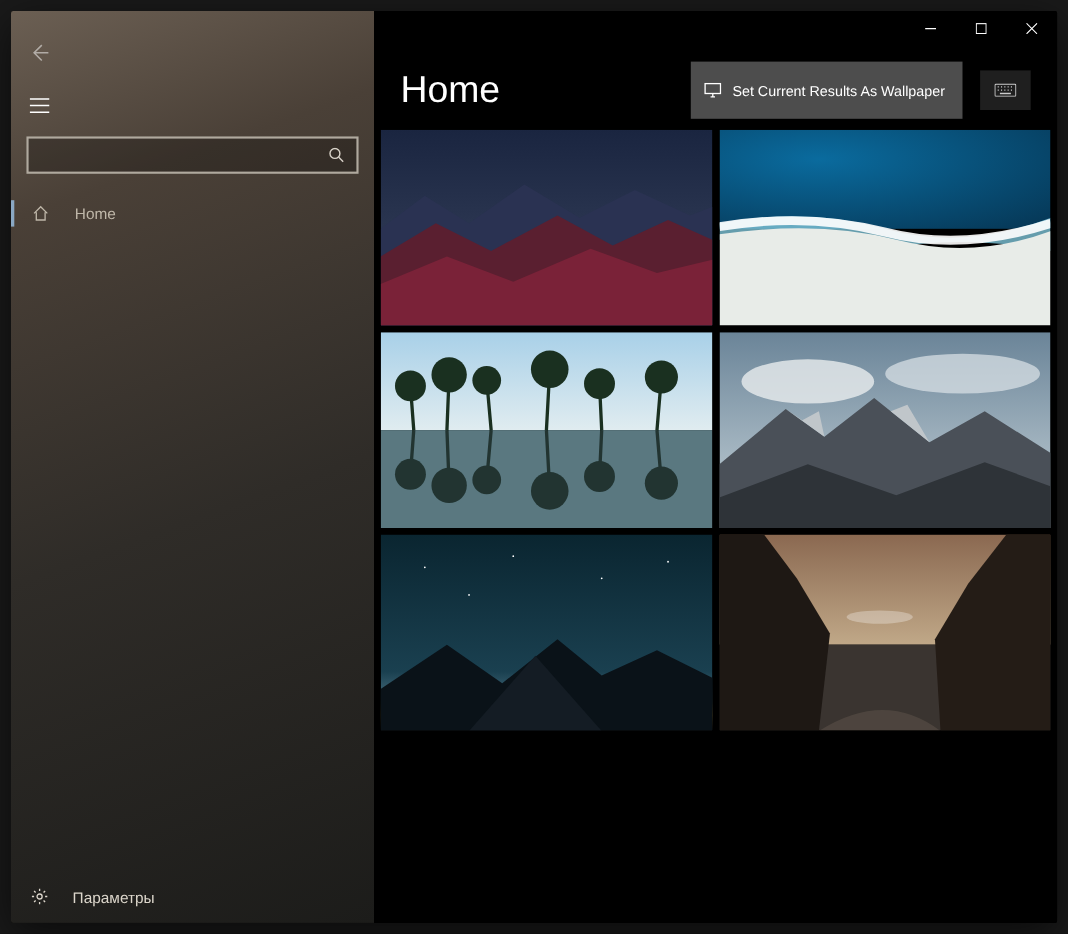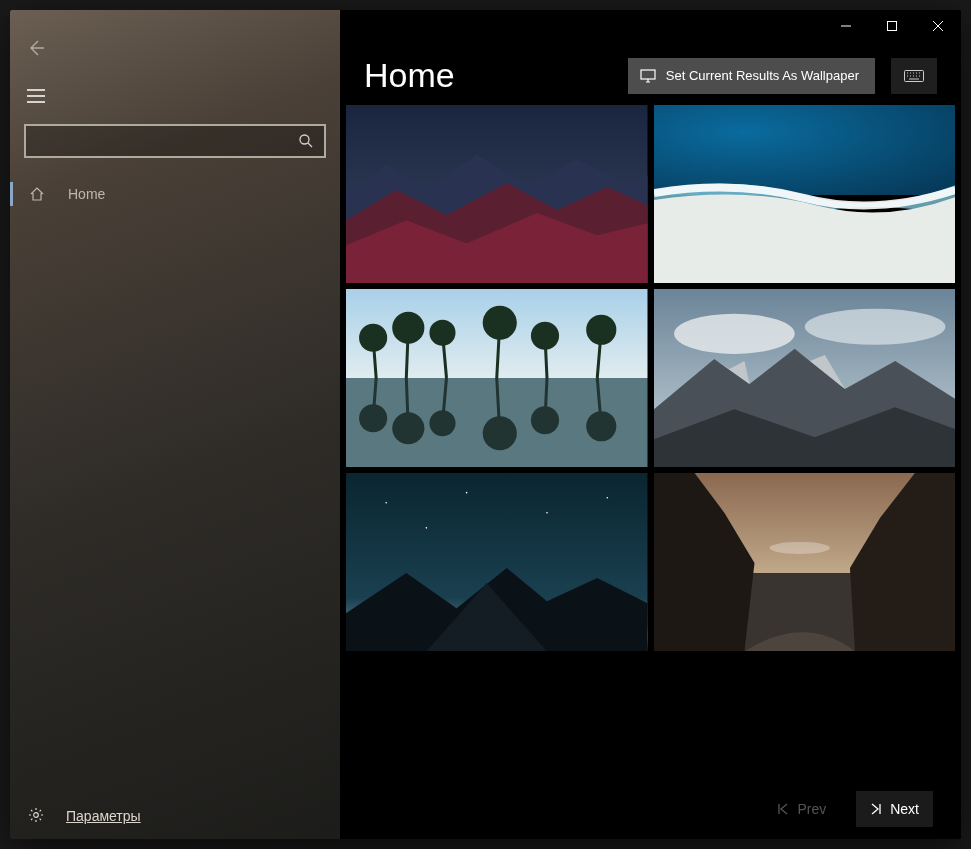--- a/index.html
+++ b/index.html
@@ -111,21 +111,20 @@
 .sidebar-footer {
   margin-top: auto;
   height: 46px;
   display: flex;
   align-items: center;
   color: #dcd6cb;
   padding-left: 18px;
   gap: 22px;
   font-size: 14px;
   cursor: pointer;
-  text-decoration: underline;
 }
 
 .main {
   flex: 1;
   background: #000;
   display: flex;
   flex-direction: column;
   padding-top: 46px;
 }
 .header-row {
@@ -137,21 +136,21 @@
 .page-title {
   color: #fff;
   font-weight: 300;
   font-size: 34px;
   flex: 1;
 }
 .set-wp-btn {
   background: #4d4d4d;
   border: none;
   color: #fff;
-  height: 36px;
+  height: 52px;
   padding: 0 16px 0 12px;
   font-size: 13px;
   display: flex;
   align-items: center;
   gap: 10px;
   cursor: pointer;
 }
 .kb-btn {
   width: 46px; height: 36px;
   background: #1f1f1f;
@@ -394,28 +393,14 @@
           <rect width="300" height="100" fill="url(#sky6)"></rect>
           <rect y="100" width="300" height="78" fill="#3a3430"></rect>
           <path d="M0 0 L0 178 L90 178 L100 90 L70 40 L40 0 Z" fill="#1e1814"></path>
           <path d="M300 0 L300 178 L200 178 L195 95 L225 45 L260 0 Z" fill="#241c16"></path>
           <path d="M90 178 Q150 140 200 178" fill="#5a5048" opacity="0.6"></path>
           <ellipse cx="145" cy="75" rx="30" ry="6" fill="#fff" opacity="0.3"></ellipse>
         </svg>
       </div>
     </div>
 
-    <div class="pager">
-      <button class="pgbtn disabled">
-        <svg width="12" height="12" viewBox="0 0 12 12">
-            <path d="M2 1v10M10 1L4 6l6 5" fill="none" stroke="currentColor" stroke-width="1.3"></path>
-          </svg>
-        <span>Prev</span>
-      </button>
-      <button class="pgbtn">
-        <svg width="12" height="12" viewBox="0 0 12 12">
-            <path d="M10 1v10M2 1l6 5-6 5" fill="none" stroke="currentColor" stroke-width="1.3"></path>
-          </svg>
-        <span>Next</span>
-      </button>
-    </div>
   </main>
 </div>
 
 </body></html>

